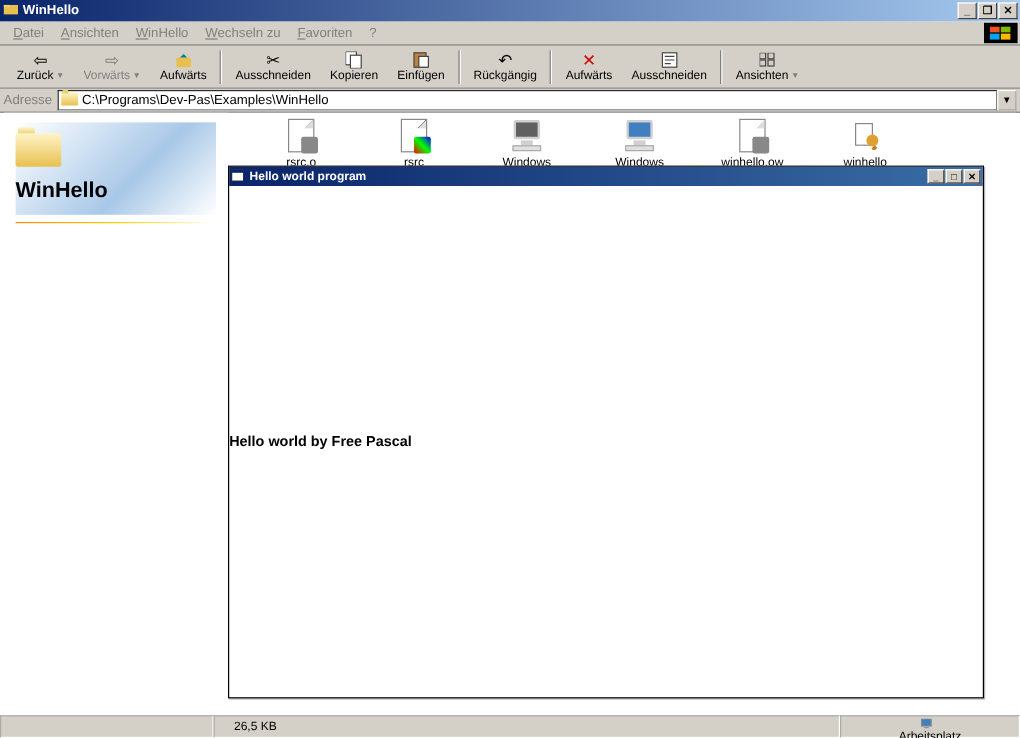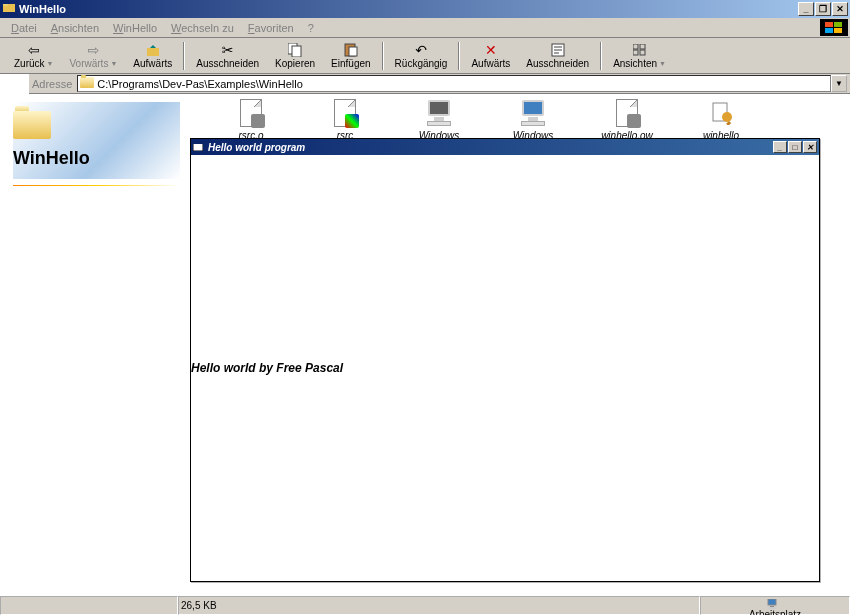--- a/index.html
+++ b/index.html
@@ -20,57 +20,57 @@
 
 
 .toolbar { height: 36px; background: #d4d0c8; border-bottom: 1px solid #808080; display: flex; align-items: center; padding: 0 6px; }
 .tbtn { display: flex; flex-direction: column; align-items: center; justify-content: center; padding: 2px 8px; font-size: 10px; color: #000; cursor: pointer; min-width: 50px; }
 .tbtn.disabled { color: #808080; }
 .tbtn .ticon { width: 18px; height: 16px; display: flex; align-items: center; justify-content: center; font-size: 14px; }
 .tsep { width: 2px; height: 28px; border-left: 1px solid #808080; border-right: 1px solid #fff; margin: 0 3px; }
 .tdrop { font-size: 7px; margin-left: 2px; color: #808080; }
 
 
-.addressbar { height: 20px; background: #d4d0c8; display: flex; align-items: center; padding: 0 3px; border-bottom: 1px solid #808080; font-size: 11px; margin-left: 29px; }
+.addressbar { height: 20px; background: #d4d0c8; display: flex; align-items: center; padding: 0 3px; border-bottom: 1px solid #808080; font-size: 11px; }
 .addressbar .alabel { color: #808080; margin-right: 5px; }
 .addressbar .afield { flex: 1; background: #fff; border: 1px inset #808080; height: 17px; display: flex; align-items: center; padding: 0 2px; }
 .addressbar .aficon { width: 14px; height: 14px; margin-right: 3px; }
 .addressbar .adrop { width: 16px; height: 17px; background: #d4d0c8; border: 1px outset #fff; display: flex; align-items: center; justify-content: center; font-size: 8px; cursor: pointer; }
 
 
 .content { position: absolute; top: 94px; left: 3px; right: 3px; bottom: 20px; background: #fff; display: flex; }
 .leftpane { width: 187px; padding: 8px 10px; background: #fff; }
 .lpheader { background: linear-gradient(135deg, #fff 0%, #a8c8e8 60%, #fff 100%); padding: 4px 0 10px 0; }
 .foldericon { width: 40px; height: 36px; position: relative; }
 .foldericon .ftab { position: absolute; top: 0; left: 2px; width: 14px; height: 6px; background: linear-gradient(to bottom, #fff4c8, #e8d070); border-radius: 2px 2px 0 0; }
 .foldericon .fbody { position: absolute; top: 5px; left: 0; width: 38px; height: 28px; background: linear-gradient(to bottom, #fff4c8, #e8c050); border-radius: 2px; }
 .foldertitle { font-size: 18px; font-weight: bold; margin-top: 6px; }
 .lpdivider { height: 1px; background: linear-gradient(to right, #ff8800, #ffcc00, transparent); margin: 6px 0 12px 0; }
 .lpinfo { font-size: 10px; line-height: 1.4; }
 .lpinfo .fname { font-weight: bold; }
 .lpinfo p { margin-bottom: 10px; }
 
-.rightpane { flex: 1; position: relative; padding-top: 4px; font-style: italic; }
+.rightpane { flex: 1; position: relative; padding-top: 4px; }
 .icons { display: flex; gap: 28px; padding-left: 28px; }
 .fitem { display: flex; flex-direction: column; align-items: center; width: 66px; cursor: pointer; }
 .fitem .fi { width: 30px; height: 30px; display: flex; align-items: center; justify-content: center; font-size: 24px; position: relative; }
 .fitem .flabel { font-size: 10px; text-align: center; margin-top: 2px; }
 
 
 .innerwin { position: absolute; top: 44px; left: 0; width: 630px; height: 444px; border: 1px solid #000; background: #fff; box-shadow: 1px 1px 0 rgba(0,0,0,0.3); }
 .innerwin .ititle { height: 16px; background: linear-gradient(to right, #0a246a, #3a6ea5); display: flex; align-items: center; color: #fff; font-size: 10px; font-weight: bold; padding: 0 2px; }
 .innerwin .ititle .iicon { width: 12px; height: 12px; margin-right: 3px; }
 .innerwin .ititle .itext { flex: 1; }
 .innerwin .ititle .ibtns { display: flex; gap: 1px; }
 .innerwin .ititle .ibtn { width: 14px; height: 12px; background: #d4d0c8; border: 1px solid #fff; border-right-color: #404040; border-bottom-color: #404040; color: #000; font-size: 8px; display: flex; align-items: center; justify-content: center; cursor: pointer; }
 .innerwin .ibody { height: calc(100% - 16px); display: flex; align-items: center; justify-content: flex-start; font-size: 12px; font-weight: bold; }
 
 
 .statusbar { position: absolute; bottom: 0; left: 0; right: 0; height: 20px; background: #d4d0c8; display: flex; font-size: 10px; border-top: 1px solid #fff; }
-.statusbar .scell { border: 1px inset #fff; padding: 2px 2px; display: flex; align-items: center; }
+.statusbar .scell { border: 1px inset #fff; padding: 2px 16px; display: flex; align-items: center; }
 .statusbar .s1 { width: 178px; }
 .statusbar .s2 { flex: 1; }
 .statusbar .s3 { width: 150px; flex-direction: column; }
 .statusbar .sicon { width: 12px; height: 12px; margin-right: 4px; }
 
 
 .doc-icon { width: 22px; height: 28px; background: #fff; border: 1px solid #888; position: relative; }
 .doc-icon::before { content: ''; position: absolute; top: 0; right: 0; width: 7px; height: 7px; background: linear-gradient(135deg, transparent 48%, #888 50%, #ddd 52%); }
 .doc-icon .badge { position: absolute; bottom: -2px; right: -4px; width: 14px; height: 14px; border-radius: 2px; }
 .doc-icon.rsrc .badge { background: linear-gradient(45deg, #ff0000, #00ff00, #0000ff); }

